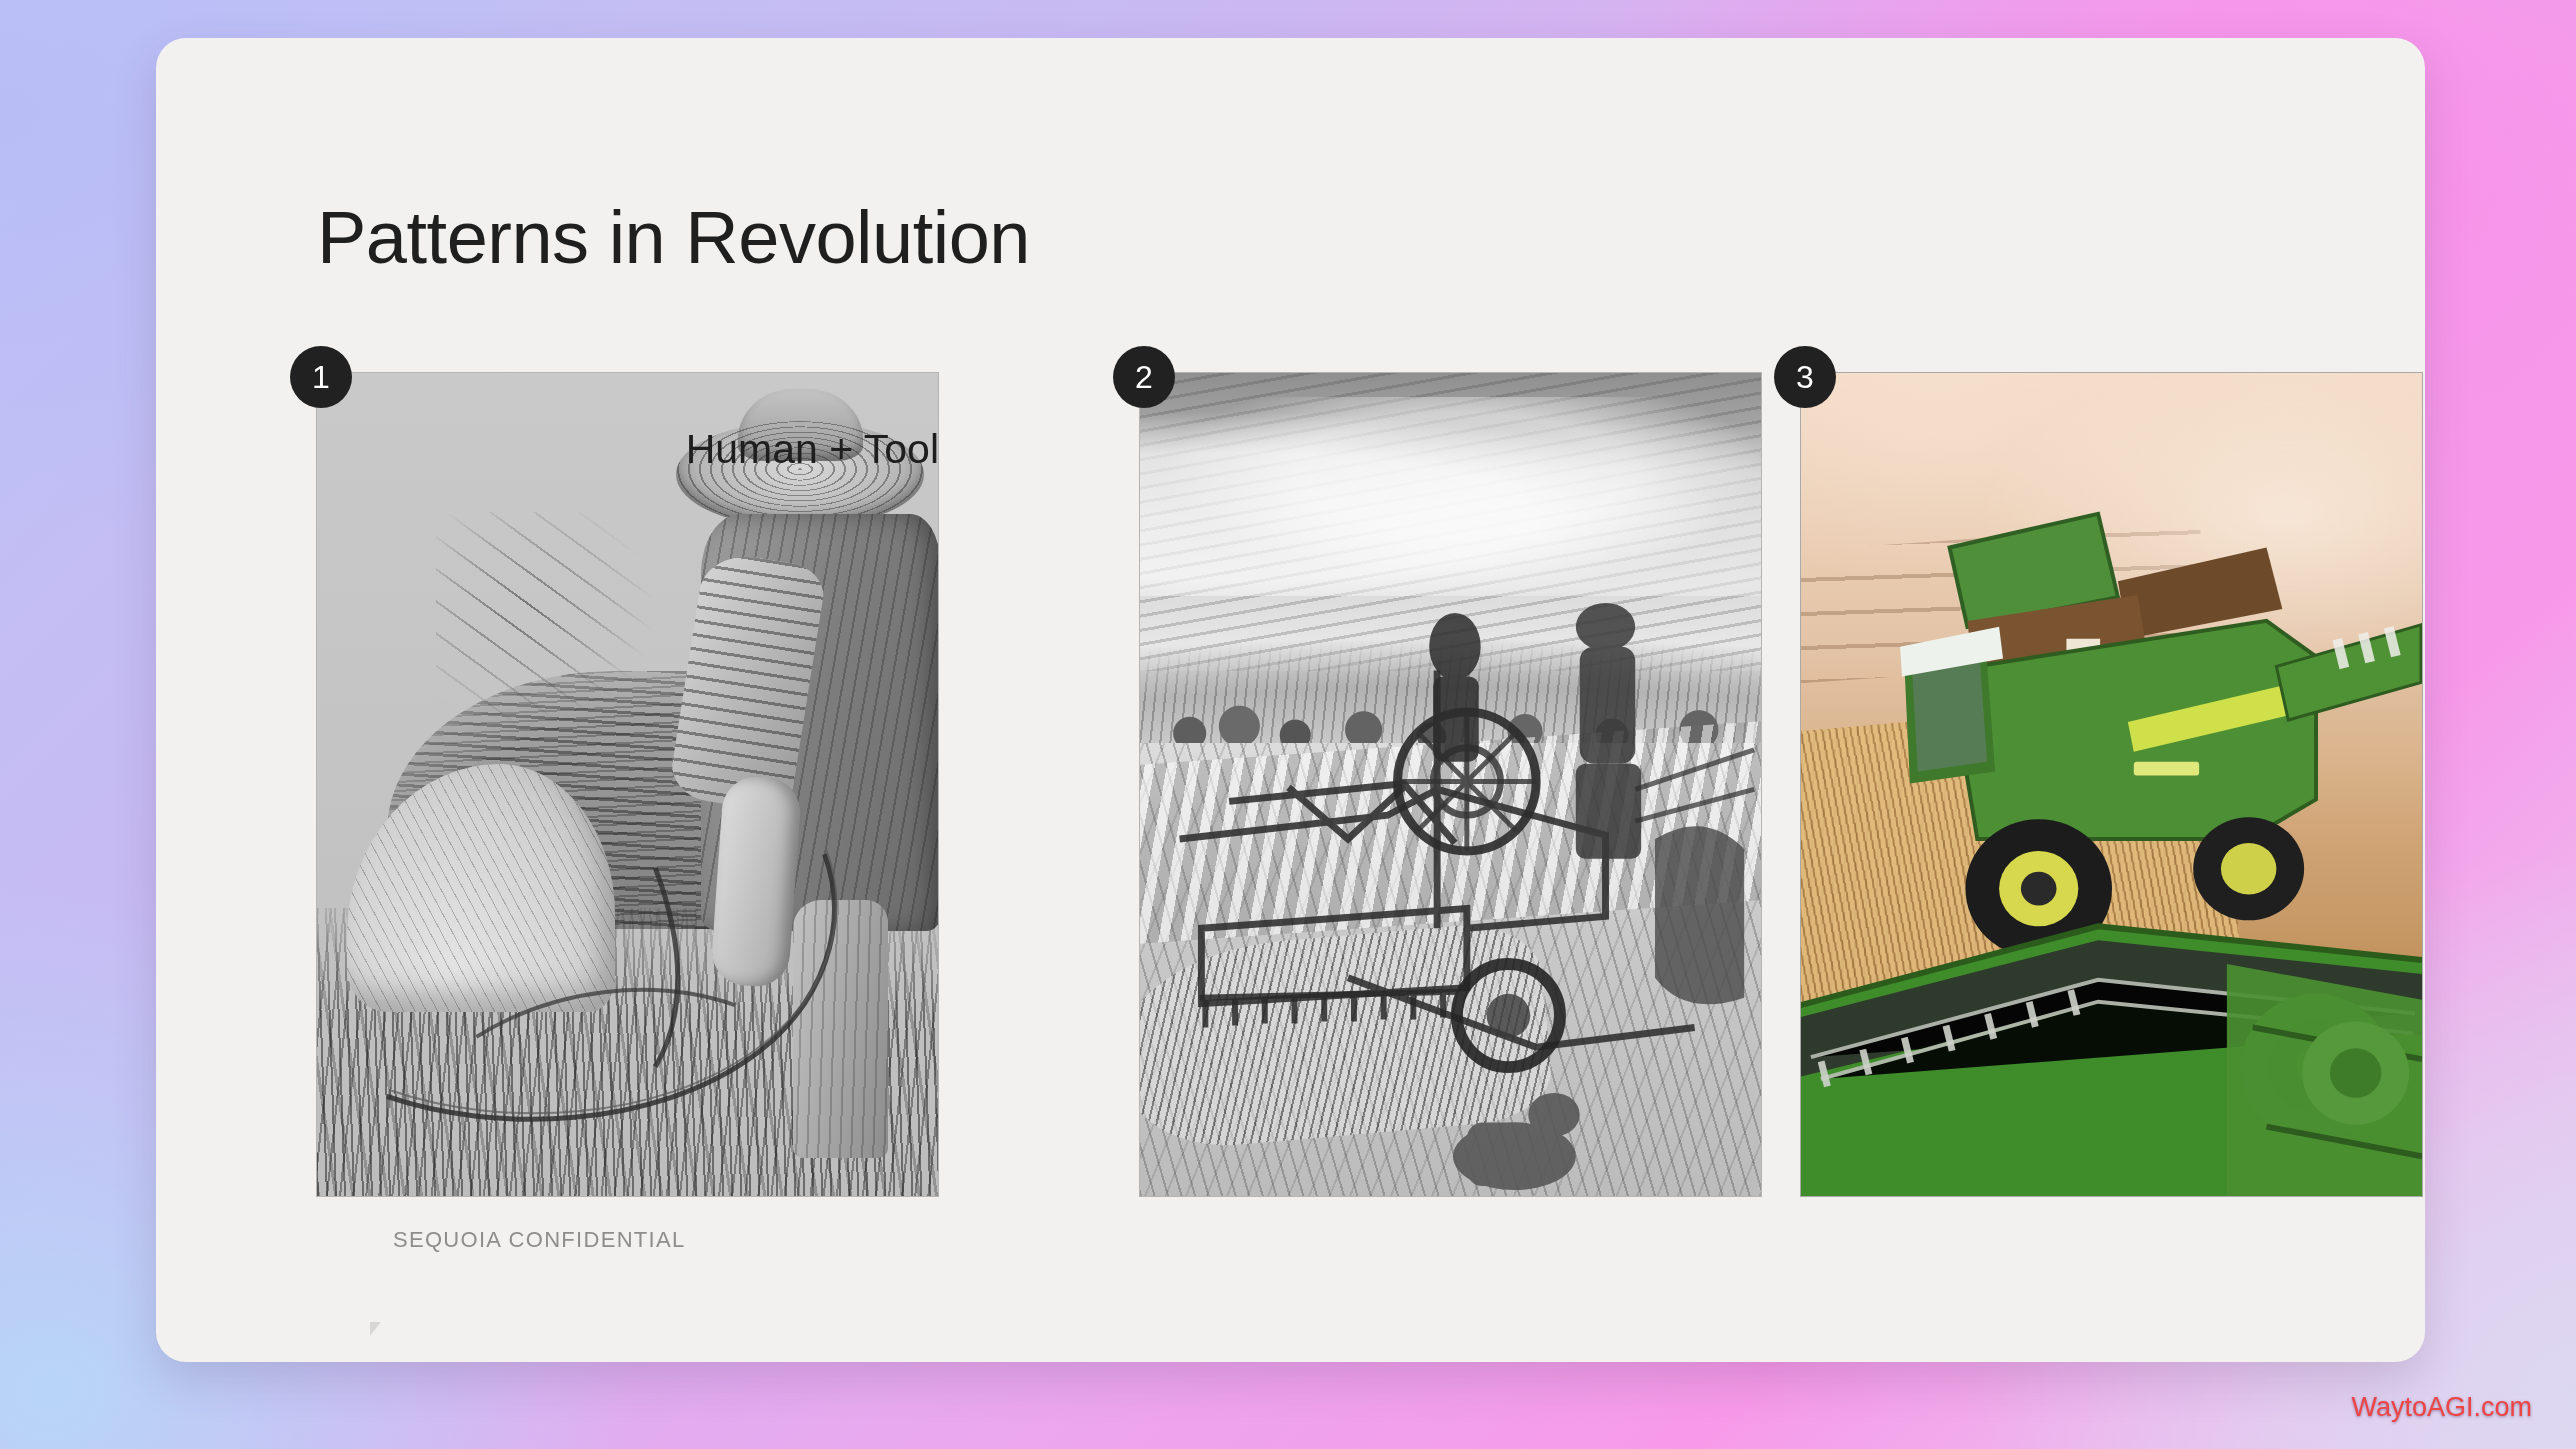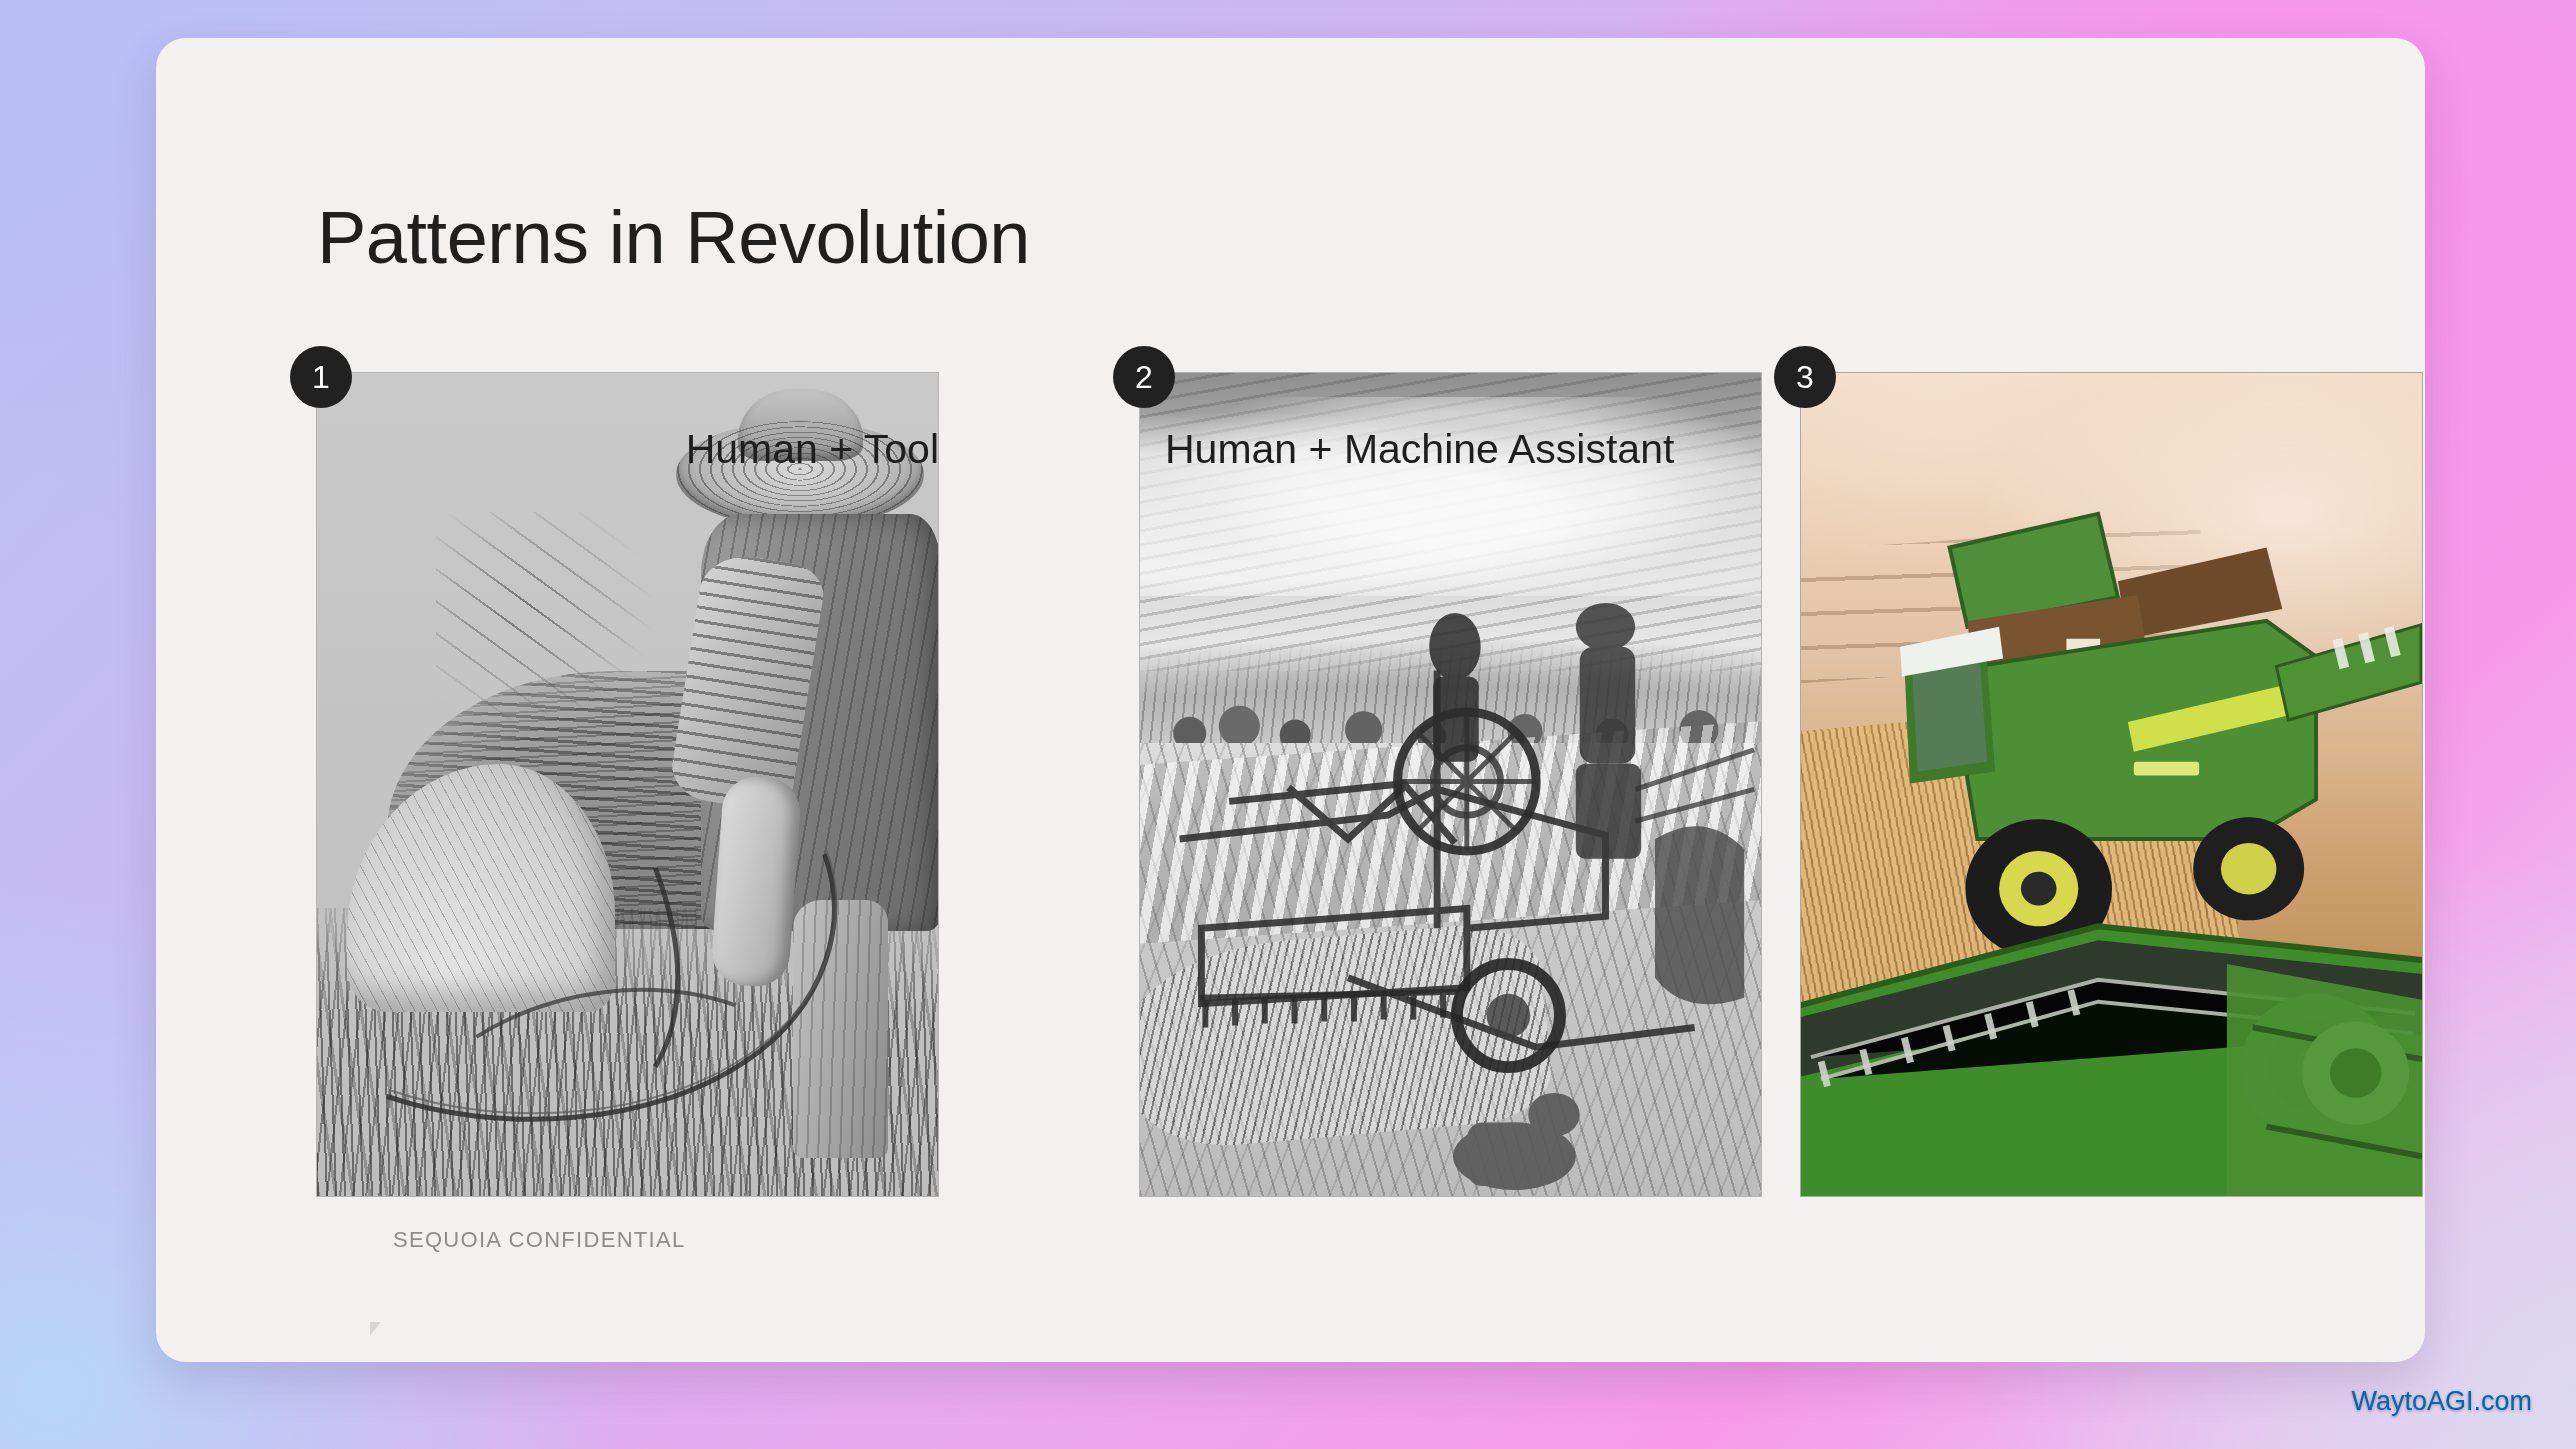--- a/index.html
+++ b/index.html
@@ -344,23 +344,23 @@
     top: 1284px;
     width: 0; height: 0;
     border-left: 11px solid #d7d7d7;
     border-bottom: 14px solid transparent;
   }
 
   
   .watermark {
     position: absolute;
     right: 44px;
-    bottom: 32px;
+    bottom: 26px;
     font-size: 27px;
-    color: #0369a1;
+    color: #ef4444;
     text-shadow: 0 1px 3px rgba(90,60,110,.55);
     white-space: nowrap;
   }
 </style>
 </head>
 <body>
 
 <div class="slide">
 
   <div class="slide-title">Patterns in Revolution</div>
@@ -450,21 +450,20 @@
                 <path d="M520 470 q50 -30 90 10 l0 150 q-60 20 -90 -20 Z"></path>
               </g>
               <g stroke="#303030" stroke-width="5" opacity="0.7" fill="none">
                 <path d="M500 420 L620 380"></path>
                 <path d="M500 452 L620 420"></path>
               </g>
             </svg>
           </div>
         </div>
       </div>
-      <div class="card-label">Human + Machine Assistant</div>
       <div class="badge">2</div>
     </div>
 
     <div class="card card-3">
       <div class="card-media">
         <div class="photo3">
           <div class="p3-tracks"></div>
           <div class="p3-dust"></div>
           <div class="p3-wheat"></div>
           <div class="p3-machine">

